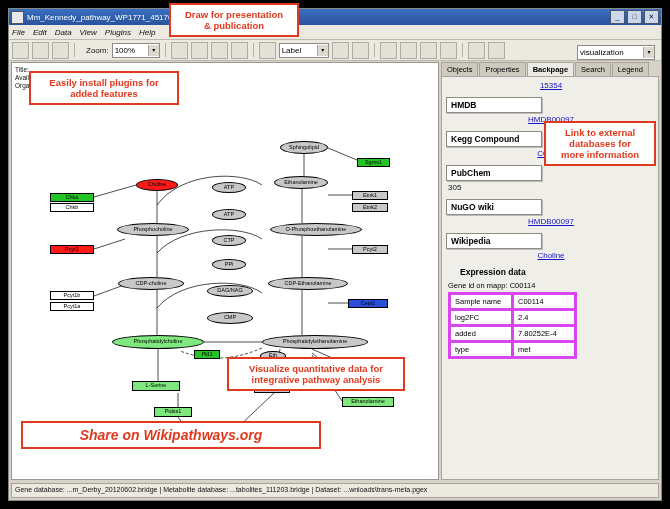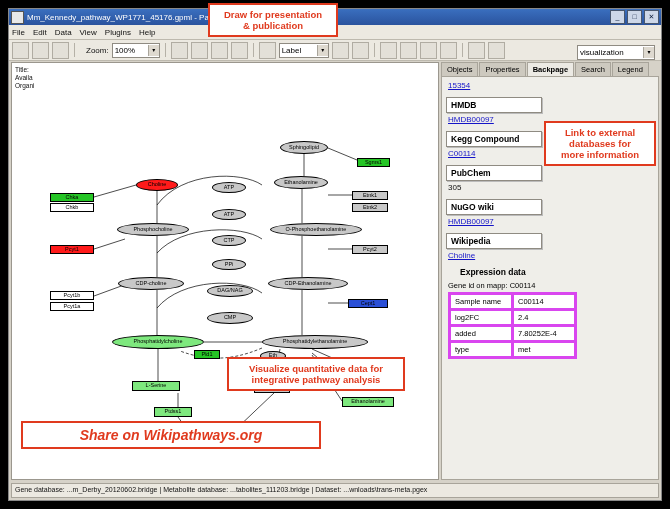--- a/index.html
+++ b/index.html
@@ -7,21 +7,21 @@
   #app{position:absolute;left:8px;top:8px;width:654px;height:493px;background:#d6d2c8;border:1px solid #888;box-sizing:border-box;}
 
   
   .titlebar{height:16px;background:linear-gradient(#3a6fbf,#2a539e);display:flex;align-items:center;padding:0 2px;}
   .tb-icon{width:11px;height:11px;background:#e8e8e8;border:1px solid #555;margin-right:3px;}
   .tb-title{color:#fff;font-size:8px;flex:1;white-space:nowrap;overflow:hidden;}
   .tb-btns{display:flex;gap:2px;}
   .tb-btn{width:13px;height:12px;background:#cdd7e8;border:1px solid #47566e;font-size:7px;line-height:11px;text-align:center;color:#102040;}
 
   
-  .menubar{height:14px;background:#ece9e1;border-bottom:1px solid #bdb9ae;display:flex;align-items:center;padding-left:3px;gap:8px;}
+  .menubar{height:14px;background:#ece9e1;border-bottom:1px solid #bdb9ae;display:flex;align-items:center;padding-left:3px;gap:8px;font-style:italic;}
   .menubar span{font-size:8px;color:#111;}
 
   
   .toolbar{height:20px;background:#ece9e1;border-bottom:1px solid #bdb9ae;display:flex;align-items:center;padding:0 3px;gap:3px;}
   .tbtn{width:15px;height:15px;background:#e3e0d8;border:1px solid #b0aca2;}
   .zoom-label{font-size:8px;margin-left:6px;color:#111;}
   .zoom-box{width:44px;height:13px;background:#fff;border:1px solid #8f8b82;font-size:8px;line-height:13px;padding-left:2px;}
   .sep{width:1px;height:14px;background:#b5b1a7;margin:0 2px;}
   .combo{height:13px;background:#fff;border:1px solid #8f8b82;font-size:8px;line-height:13px;padding-left:2px;display:flex;align-items:center;}
   .combo .arw{margin-left:auto;width:10px;height:11px;background:#ded9cf;border-left:1px solid #a9a59b;font-size:6px;text-align:center;line-height:11px;}
@@ -34,21 +34,21 @@
 
   
   .meta{position:absolute;left:3px;top:3px;font-size:6.5px;color:#111;line-height:8px;}
 
   
   .tabs{display:flex;height:14px;font-size:7.5px;}
   .tab{padding:0 5px;line-height:13px;background:#cdc9bf;border:1px solid #a8a49a;border-bottom:none;margin-right:1px;}
   .tab.active{background:#eceae4;font-weight:bold;}
   .panel{flex:1;background:#efeee9;border:1px solid #a8a49a;overflow:hidden;position:relative;padding:4px;}
   .dbbox{background:#fff;border:1px solid #8f8b82;font-size:8.5px;font-weight:bold;padding:2px 4px;margin-bottom:2px;width:86px;box-shadow:1px 1px 0 #bbb;}
-  .dblink{color:#1414c8;text-decoration:underline;font-size:8px;margin:0 0 7px 2px;}
+  .dblink{color:#1414c8;text-decoration:underline;font-size:8px;margin:0 0 7px 2px;text-align:center;}
   .dbplain{font-size:8px;margin:0 0 7px 2px;color:#111;}
   .exprhdr{font-size:8.5px;font-weight:bold;margin:6px 0 4px 14px;}
   .geneid{font-size:7.5px;margin:0 0 2px 2px;}
   table.expr{border-collapse:collapse;font-size:7.5px;margin-left:2px;}
   table.expr td{border:3px solid #d946ef;padding:1px 4px;background:#fff;height:11px;}
   table.expr td.k{width:52px;}
   table.expr td.v{width:52px;}
 
   
   .status{position:absolute;left:2px;right:2px;bottom:2px;height:13px;background:#ece9e1;border:1px solid #a8a49a;font-size:7px;line-height:12px;padding-left:3px;color:#111;overflow:hidden;white-space:nowrap;}
@@ -324,21 +324,23 @@
                 <td class="v">met</td>
               </tr>
             </tbody>
         </table>
       </div>
     </div>
   </div>
 
   <div class="status">Gene database: ...m_Derby_20120602.bridge | Metabolite database: ...tabolites_111203.bridge | Dataset: ...wnloads\trans-meta.pgex</div>
 
-  <div class="anno" style="left: 160px; top: -6px; width: 130px; white-space: pre-line; margin-left: 39px;">Draw for presentation
+  <div class="anno" style="left: 160px; top: -6px; width: 130px; white-space: pre-line;">Draw for presentation
 &amp; publication</div>
+  <div class="anno" style="left: 20px; top: 62px; width: 150px; white-space: pre-line;">Easily install plugins for
+added features</div>
   <div class="anno" style="left: 535px; top: 112px; width: 112px; white-space: pre-line;">Link  to external
 databases  for
 more information</div>
   <div class="anno share" style="left: 12px; top: 412px; width: 300px; white-space: pre-line;">Share on Wikipathways.org</div>
   <div class="anno" style="left: 218px; top: 348px; width: 178px; white-space: pre-line;">Visualize quantitative data  for
 integrative pathway analysis</div>
 </div>
 
 </body></html>

